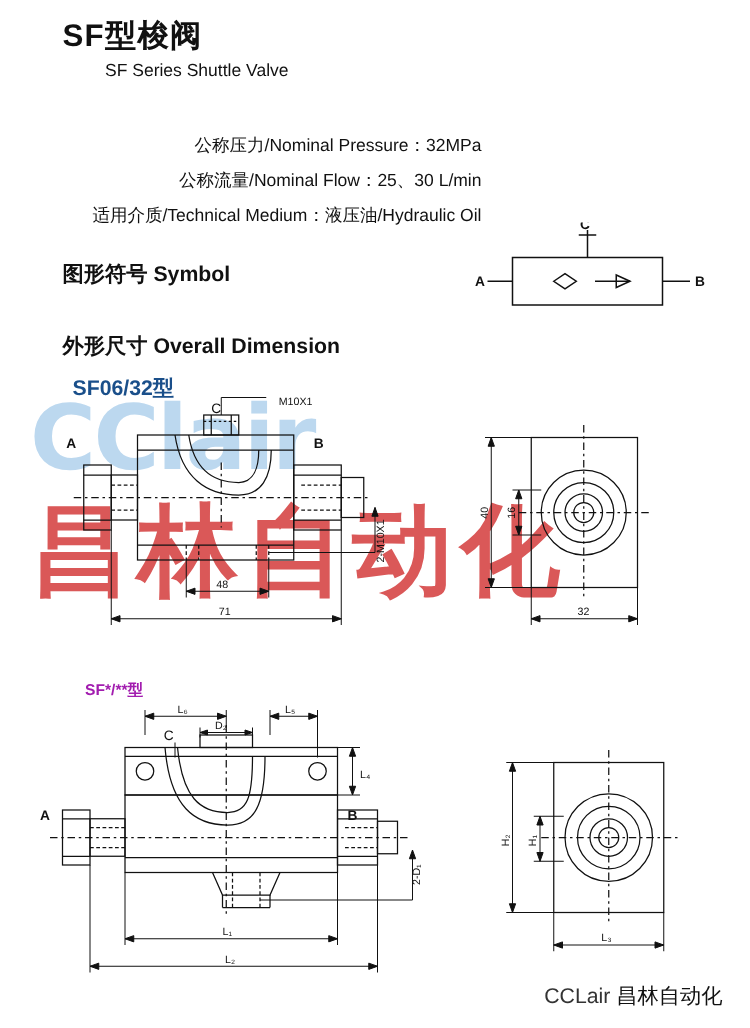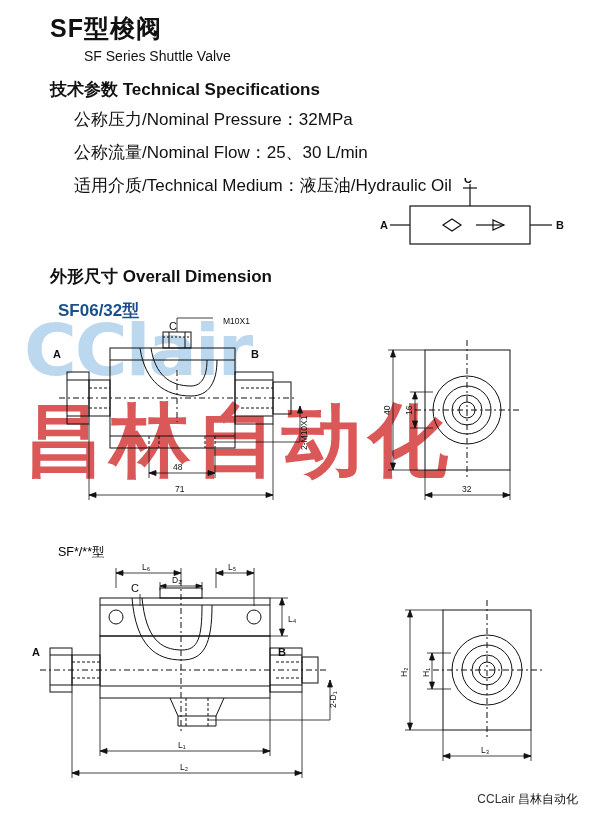--- a/index.html
+++ b/index.html
@@ -22,42 +22,43 @@
     position:absolute;left:84px;top:48px;
     font-size:14px;
     text-align:right;
   }
   .h-spec{
     position:absolute;left:50px;top:78px;
     font-size:17px;font-weight:bold;
   }
   .spec-list{
     position:absolute;left:74px;top:108px;
-    font-size:17px;
+    font-size:14px;
+    text-align:right;
   }
   .spec-list div{margin-bottom:10px;}
   .h-symbol{
     position:absolute;left:50px;top:208px;
     font-size:17px;font-weight:bold;
   }
   .h-dim{
     position:absolute;left:50px;top:265px;
     font-size:17px;font-weight:bold;
   }
   .sub-a{
     position:absolute;left:58px;top:299px;
     font-size:17px;font-weight:bold;color:#1a4f8a;
   }
   .sub-b{
-    position:absolute;left:58px;top:544px;
-    font-size:12.5px;font-weight:normal;color:#000000;
+    position:absolute;left:68px;top:544px;
+    font-size:12.5px;font-weight:bold;color:#a21caf;
   }
   .footer{
     position:absolute;right:22px;bottom:14px;
-    font-size:12px;color:#333;
+    font-size:17px;color:#333;
   }
   .footer .brand{color:#111;font-weight:normal;}
 
   
   .wm{
     position:absolute;left:0;top:300px;width:600px;height:220px;
     pointer-events:none;
     z-index:0;
   }
   .wm-cc{
@@ -82,28 +83,28 @@
   .lbl-s{font-family:"Liberation Sans",sans-serif;font-size:8.5px;fill:#111;}
 </style>
 </head>
 <body>
 
 <div class="page">
 
   <div class="title-cn">SF型梭阀</div>
   <div class="title-en">SF Series Shuttle Valve</div>
 
-  <div class="h-spec">技术参数 Technical Specifications</div>
 
   <div class="spec-list">
     <div>公称压力/Nominal Pressure：32MPa</div>
     <div>公称流量/Nominal Flow：25、30 L/min</div>
     <div>适用介质/Technical Medium：液压油/Hydraulic Oil</div>
   </div>
 
+  <div class="h-symbol">图形符号 Symbol</div>
   <div class="h-dim">外形尺寸 Overall Dimension</div>
 
   <div class="sub-a">SF06/32型</div>
   <div class="sub-b">SF*/**型</div>
 
   <div class="wm">
     <div class="wm-cc">CClair</div>
     <div class="wm-cn">昌林自动化</div>
   </div>
 

